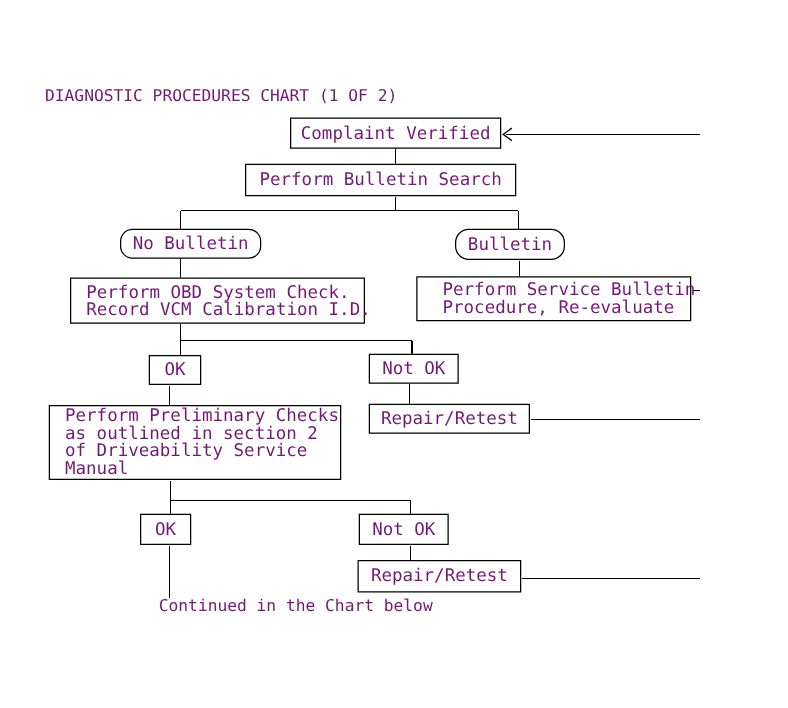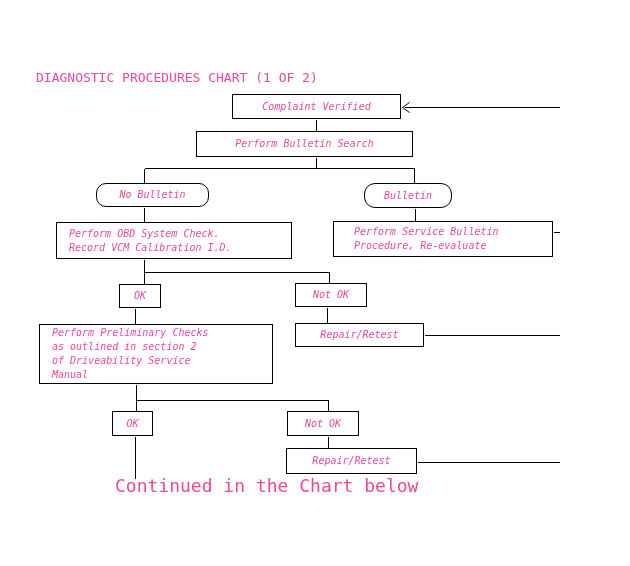--- a/index.html
+++ b/index.html
@@ -5,54 +5,53 @@
   html, body { margin: 0; padding: 0; }
   body {
     width: 630px; height: 566px;
     background: #ffffff;
     font-family: "DejaVu Sans Mono", "Liberation Mono", monospace;
   }
   .canvas {
     position: relative;
     width: 560px; height: 566px;
     background: #ffffff;
-    color: #ec4899;
+    color: #701a75;
     overflow: hidden;
   }
   .title {
     position: absolute;
     left: 36px; top: 71px;
     font-size: 13px;
     line-height: 14px;
     white-space: pre;
   }
   .caption {
     position: absolute;
-    left: 115px; top: 479px;
-    font-size: 18px;
+    left: 127px; top: 479px;
+    font-size: 13px;
     line-height: 14px;
     white-space: pre;
   }
   svg.wires {
     position: absolute;
     left: 0; top: 0;
     width: 630px; height: 566px;
   }
   .node {
     position: absolute;
     box-sizing: border-box;
     border: 1px solid #000000;
     background: #ffffff;
-    font-size: 10px;
+    font-size: 14px;
     line-height: 14px;
     white-space: pre;
     display: flex;
     align-items: center;
     justify-content: center;
-    font-style: italic;
   }
   .node.multiline {
     justify-content: flex-start;
     padding-left: 12px;
   }
   #n-complaint   { left: 232px; top:  94px; width: 169px; height: 25px; }
   #n-search      { left: 196px; top: 131px; width: 217px; height: 26px; }
   #n-nobulletin  { left:  96px; top: 183px; width: 113px; height: 24px; border-radius: 10px; }
   #n-bulletin    { left: 364px; top: 183px; width:  88px; height: 25px; border-radius: 11px; }
   #n-obd         { left:  56px; top: 222px; width: 236px; height: 37px; }

